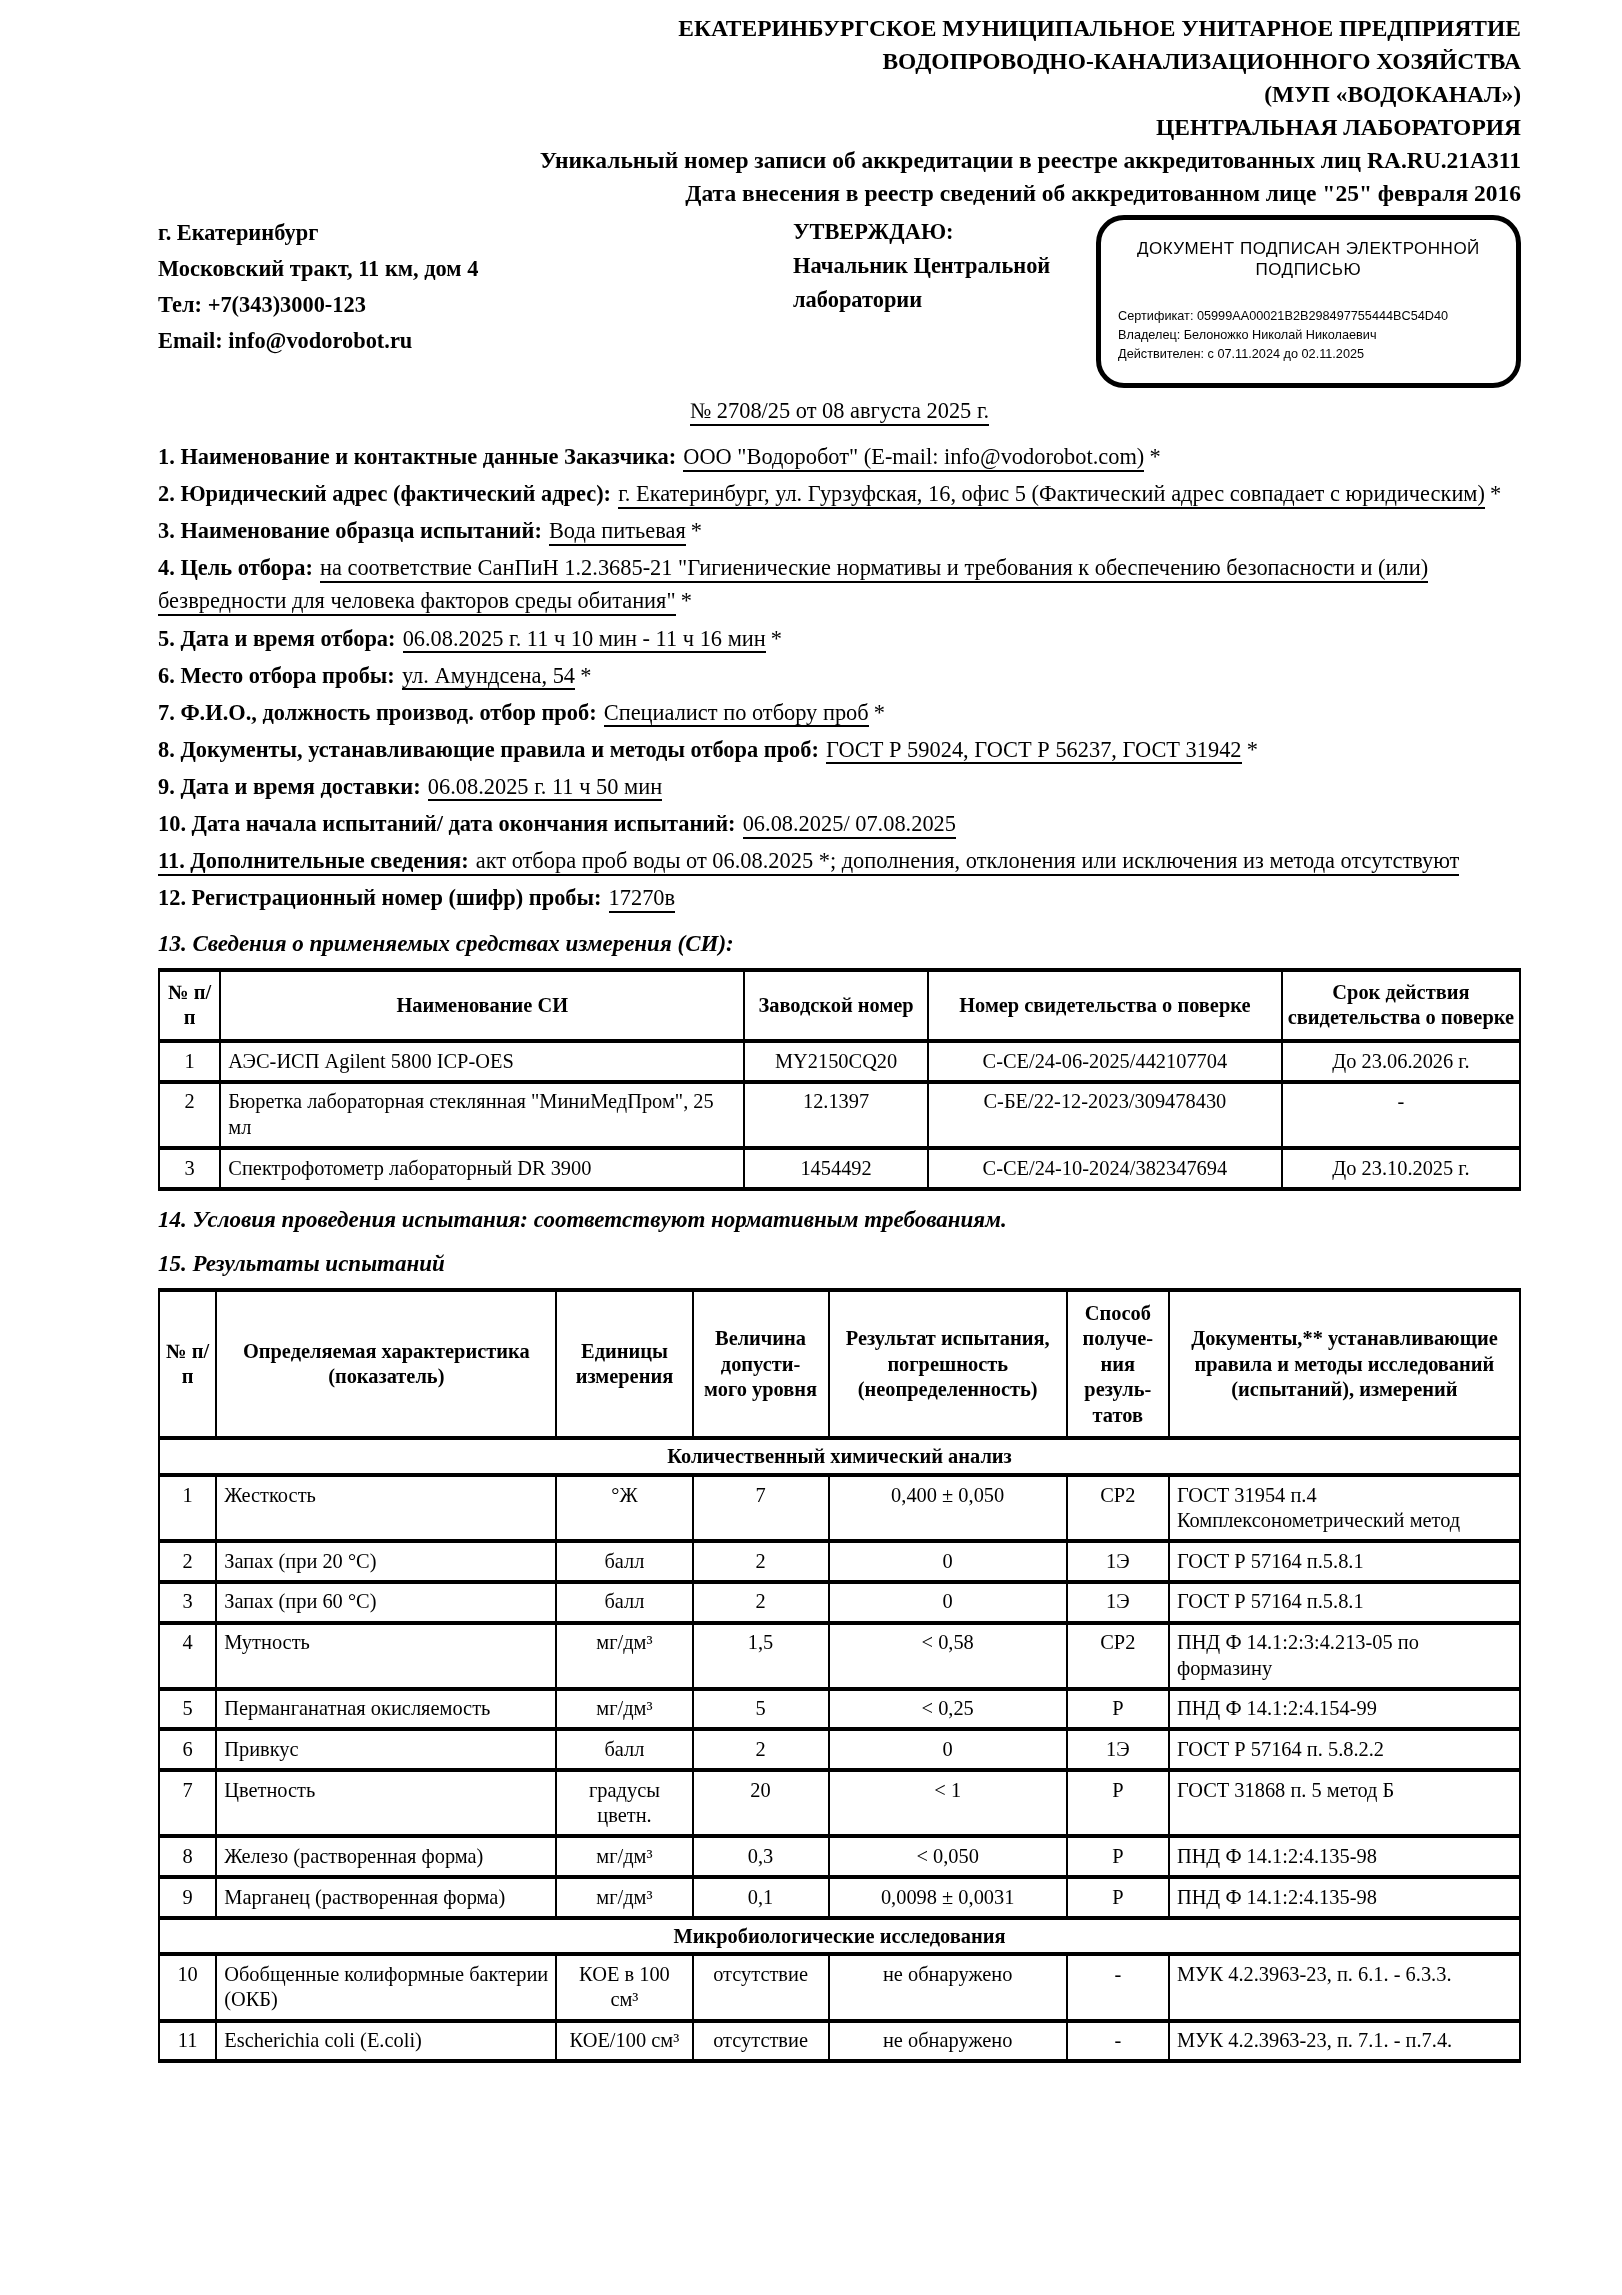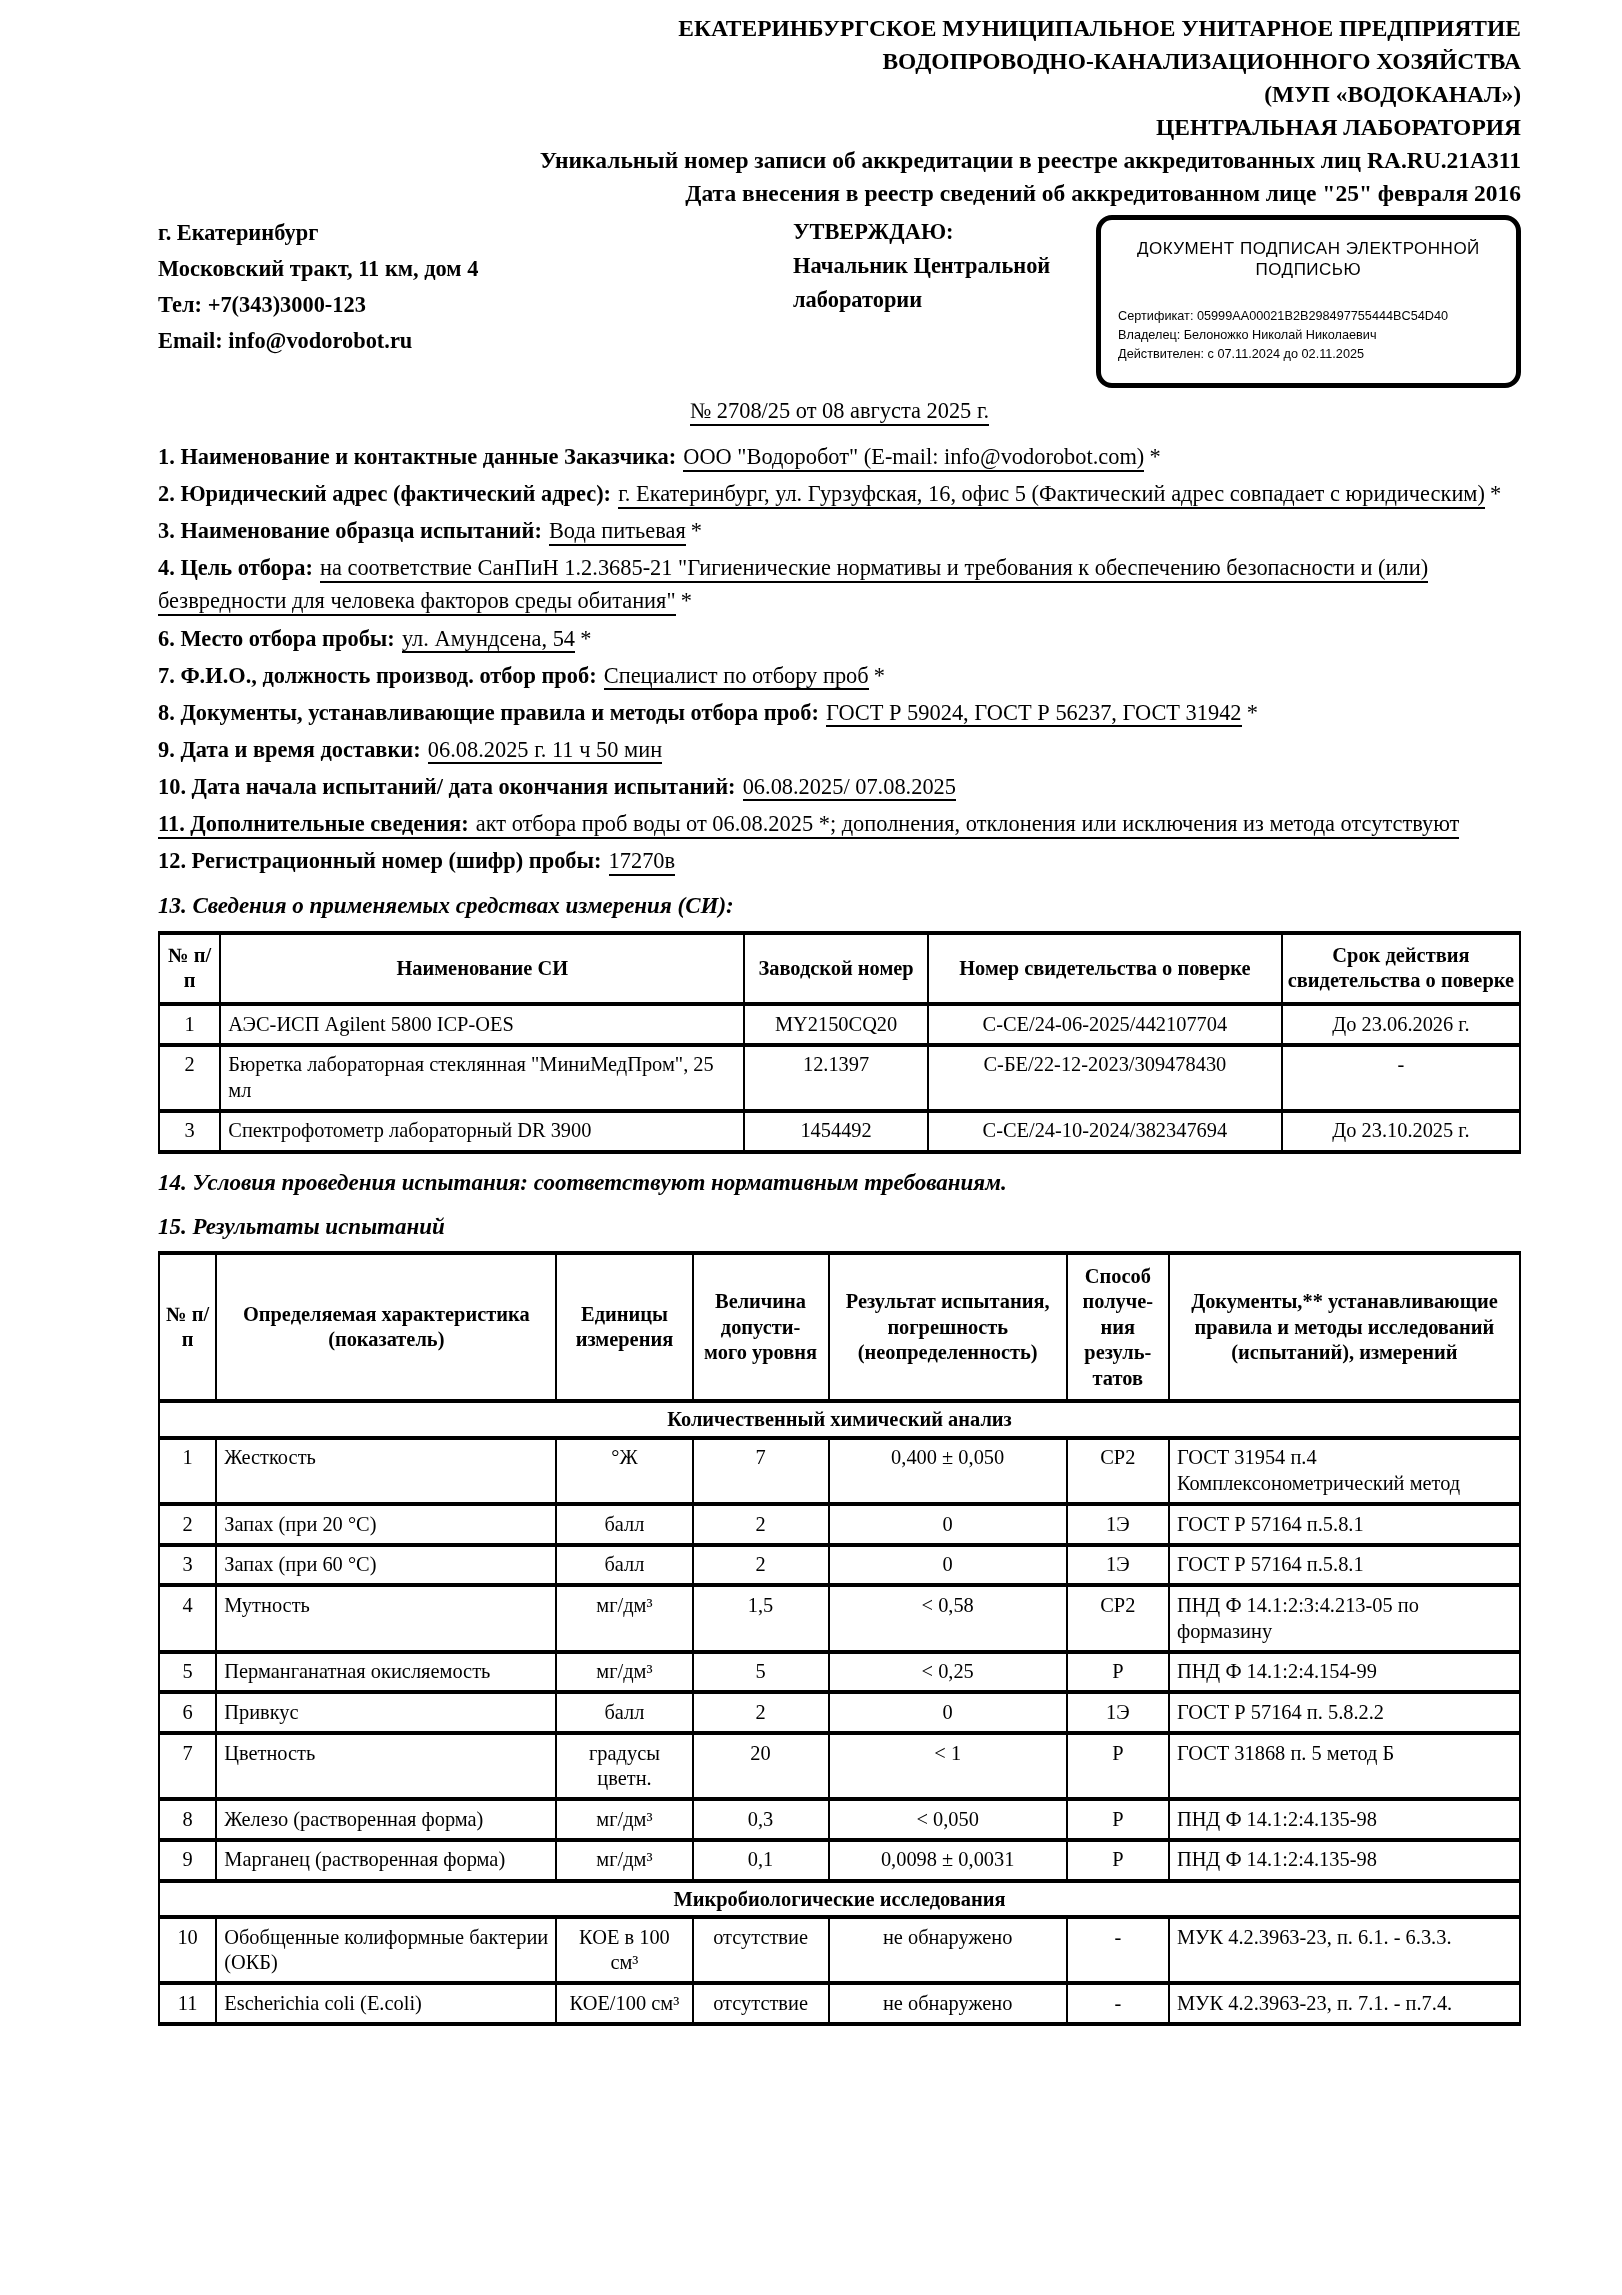--- a/index.html
+++ b/index.html
@@ -12,21 +12,21 @@
 
   
   .doc-header { text-align: right; font-weight: bold; font-size: 23.5px; line-height: 33px; }
 
   
   .top-row { display: flex; margin-top: 5.1px; min-height: 179px; }
   .contact-block { width: 663px; font-weight: bold; font-size: 22.4px; line-height: 36px; }
   .approve-block { width: 316px; font-weight: bold; font-size: 22.4px; line-height: 34px; }
   .stamp {
     width: 442px; height: 173px; box-sizing: border-box;
-    border: 5.1px solid #000; border-radius: 16px;
+    border: 5.1px solid #000; border-radius: 28px;
     padding: 17.3px 17.3px 13.3px;
     font-family: "Liberation Sans", "DejaVu Sans", sans-serif;
   }
   .stamp-title { text-align: center; font-size: 17px; line-height: 21.4px; letter-spacing: 0.5px; }
   .stamp-lines { margin-top: 26.5px; font-size: 12.7px; line-height: 19px; }
 
   
   .protocol-title { text-align: center; font-weight: bold; font-size: 25.5px; line-height: 28.6px; margin-top: 1px; }
   .protocol-subtitle { text-align: center; font-size: 22.4px; line-height: 26.5px; margin: 4.1px 0 15.3px; }
 
@@ -88,20 +88,21 @@
 
   <div class="protocol-subtitle">
     <span class="u">№ 2708/25 от 08 августа 2025 г.</span>
   </div>
 
   <section class="items">
     <p class="item"><span class="item-label">1. Наименование и контактные данные Заказчика:</span><span class="item-value u">ООО "Водоробот" (E-mail: info@vodorobot.com)</span><span class="item-suffix">*</span></p>
     <p class="item"><span class="item-label">2. Юридический адрес (фактический адрес):</span><span class="item-value u">г. Екатеринбург, ул. Гурзуфская, 16, офис 5 (Фактический адрес совпадает с юридическим)</span><span class="item-suffix">*</span></p>
     <p class="item"><span class="item-label">3. Наименование образца испытаний:</span><span class="item-value u">Вода питьевая</span><span class="item-suffix">*</span></p>
     <p class="item"><span class="item-label">4. Цель отбора:</span><span class="item-value u">на соответствие СанПиН 1.2.3685-21 "Гигиенические нормативы и требования к обеспечению безопасности и (или) безвредности для человека факторов среды обитания"</span><span class="item-suffix">*</span></p>
+    <p class="item"><span class="item-label">5. Дата и время отбора:</span><span class="item-value u">06.08.2025 г. 11 ч 10 мин - 11 ч 16 мин</span><span class="item-suffix">*</span></p>
     <p class="item"><span class="item-label">6. Место отбора пробы:</span><span class="item-value u">ул. Амундсена, 54</span><span class="item-suffix">*</span></p>
     <p class="item"><span class="item-label">7. Ф.И.О., должность производ. отбор проб:</span><span class="item-value u">Специалист по отбору проб</span><span class="item-suffix">*</span></p>
     <p class="item"><span class="item-label">8. Документы, устанавливающие правила и методы отбора проб:</span><span class="item-value u">ГОСТ Р 59024, ГОСТ Р 56237, ГОСТ 31942</span><span class="item-suffix">*</span></p>
     <p class="item"><span class="item-label">9. Дата  и время доставки:</span><span class="item-value u">06.08.2025 г. 11 ч 50 мин</span><span class="item-suffix"></span></p>
     <p class="item"><span class="item-label">10. Дата начала испытаний/ дата окончания испытаний:</span><span class="item-value u">06.08.2025/ 07.08.2025</span><span class="item-suffix"></span></p>
     <p class="item"><span class="u"><span class="item-label">11. Дополнительные сведения:</span><span class="item-value">акт отбора проб воды от 06.08.2025 *; дополнения, отклонения или исключения из метода отсутствуют</span></span></p>
     <p class="item"><span class="item-label">12. Регистрационный номер (шифр) пробы:</span><span class="item-value u">17270в</span><span class="item-suffix"></span></p>
   </section>
 
   <p class="bold-line">13. Сведения о применяемых средствах измерения (СИ):</p>

